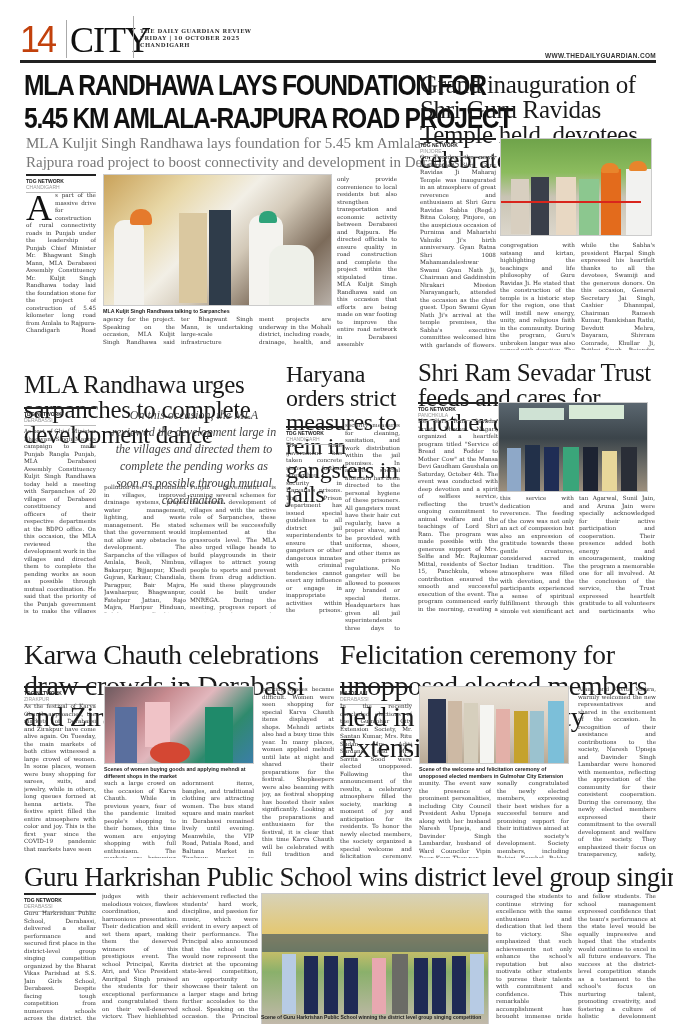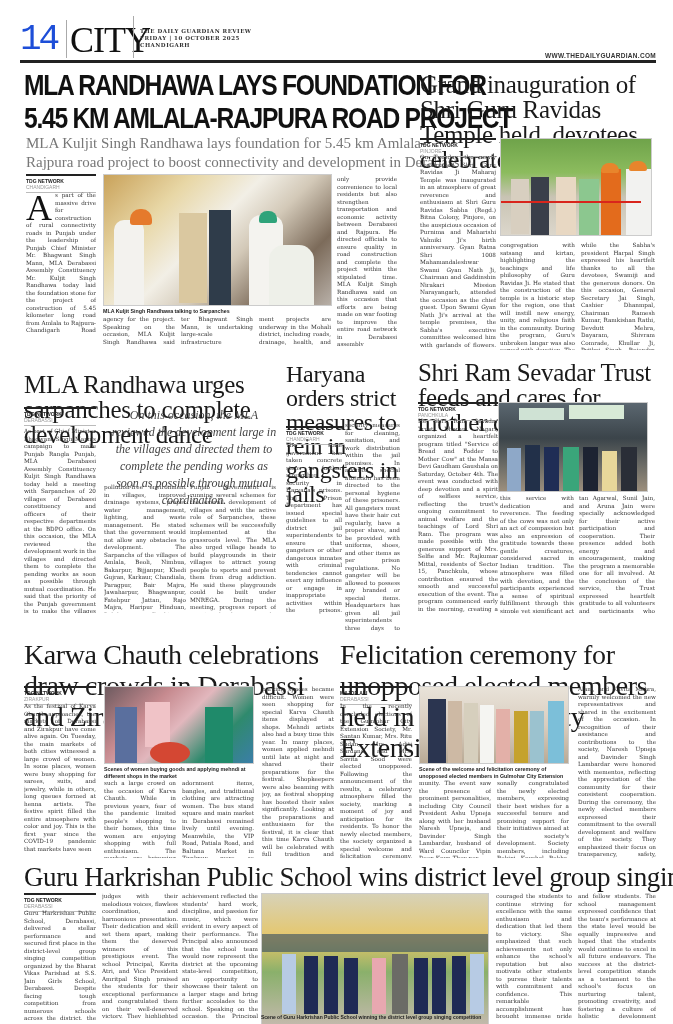--- a/index.html
+++ b/index.html
@@ -1,20 +1,20 @@
 <!DOCTYPE html>
 <html><head>
 <meta charset="utf-8">
 <style>
 *{box-sizing:border-box;margin:0;padding:0}
 html,body{width:673px;height:1024px;background:#fff;overflow:hidden}
 body{font-family:"DejaVu Serif",serif;color:#222;position:relative}
 .abs{position:absolute}
 .masthead{left:20px;top:14px;width:636px;height:48px}
-.page-num{position:absolute;left:0;top:8px;font-family:Liberation Mono, monospace;font-size:36px;color:#1d4ed8;letter-spacing:-3px;line-height:1}
+.page-num{position:absolute;left:0;top:8px;font-family:Liberation Sans, sans-serif;font-size:36px;color:#c2410c;letter-spacing:-3px;line-height:1}
 .vsep{position:absolute;left:46px;top:6px;width:1px;height:38px;background:#aaa}
 .section{position:absolute;left:50px;top:8px;font-family:"Liberation Serif",serif;font-size:36px;color:#111;line-height:1;letter-spacing:-1px}
 .vsep2{position:absolute;left:113px;top:2px;width:1px;height:42px;background:#aaa}
 .pub{position:absolute;left:120px;top:14px;font-size:5.5px;font-weight:bold;color:#333;line-height:7px;letter-spacing:.5px}
 .web{position:absolute;right:0;top:38px;font-family:"Liberation Sans",sans-serif;font-size:6.5px;font-weight:bold;color:#333;letter-spacing:.3px}
 .rule{left:20px;top:60px;width:636px;height:3px;background:#222}
 .hl-cond{font-family:"Liberation Sans",sans-serif;font-weight:bold;font-size:30px;letter-spacing:-1.5px;line-height:33px;color:#111;transform:scaleX(.82);transform-origin:left top;white-space:nowrap}
 .deck{font-family:"Liberation Serif",serif;font-size:15px;color:#777;line-height:19px;white-space:nowrap}
 .hl{font-family:"Liberation Serif",serif;font-size:25px;line-height:25px;color:#1a1a1a;letter-spacing:-.3px}
 .hl-lg{font-family:"Liberation Serif",serif;font-size:28px;line-height:31px;color:#1a1a1a;letter-spacing:-.4px;white-space:nowrap}

